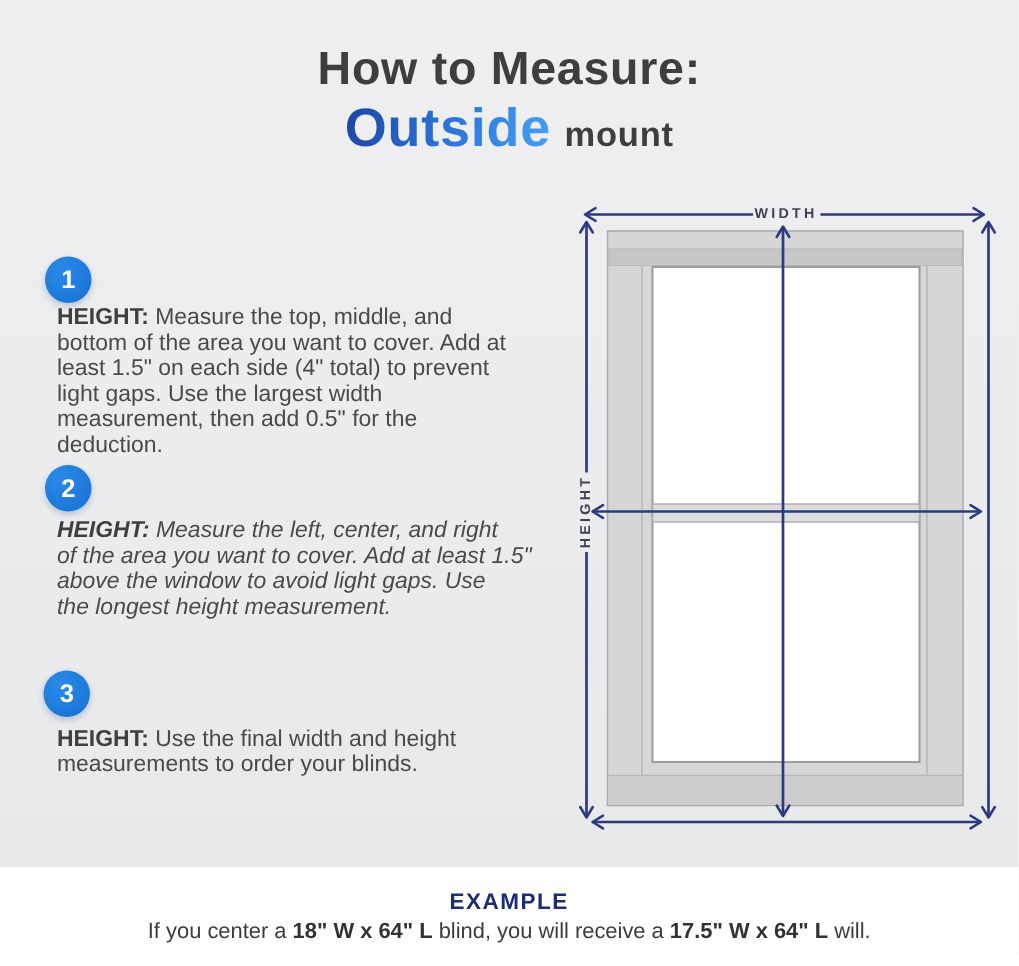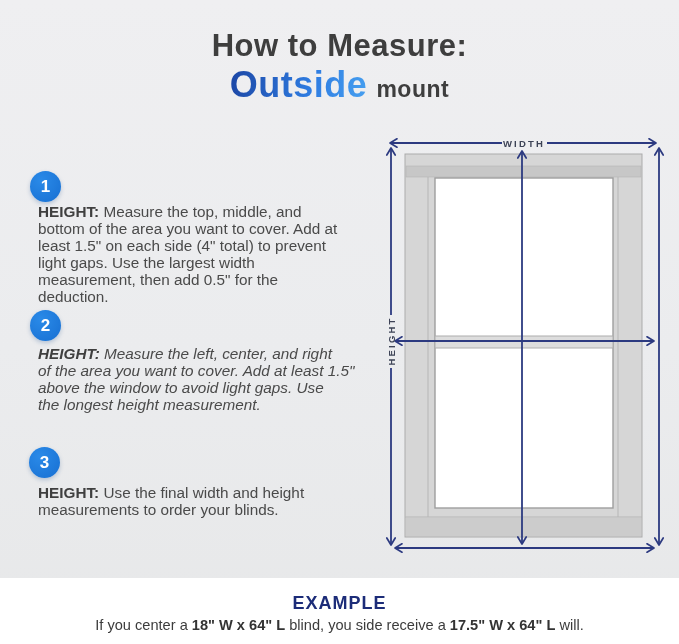--- a/index.html
+++ b/index.html
@@ -46,21 +46,21 @@
   .dlabel{
     font-family:"Liberation Sans",sans-serif;font-size:9.5px;font-weight:700;
     letter-spacing:2.2px;fill:#3d4356;
   }
   
   .example-band{
     position:absolute;left:0;bottom:0;width:100%;height:58px;
     background:#ffffff;text-align:center;
   }
   .example-heading{
-    margin-top:15px;font-size:18px;font-weight:700;letter-spacing:1px;color:#1c2c78;
+    margin-top:15px;font-size:15px;font-weight:700;letter-spacing:1px;color:#1c2c78;
   }
   .example-text{margin:3px 0 0 0;font-size:14.6px;color:#3c3c3c;}
   .example-text b{color:#333333;}
 </style>
 </head>
 <body>
 
 <div class="canvas">
 
   <header class="title-block">
@@ -116,16 +116,16 @@
       <line x1="522" y1="151" x2="522" y2="544" marker-start="url(#arw)" marker-end="url(#arw)"></line>
       <line x1="395" y1="341" x2="654" y2="341" marker-start="url(#arw)" marker-end="url(#arw)"></line>
     </g>
 
     <text x="524" y="143" text-anchor="middle" dominant-baseline="central" class="dlabel">WIDTH</text>
     <text x="391" y="341" text-anchor="middle" dominant-baseline="central" class="dlabel" transform="rotate(-90 391 341)">HEIGHT</text>
   </svg>
 
   <footer class="example-band">
     <div class="example-heading">EXAMPLE</div>
-    <p class="example-text"><span>If you center a </span><b>18" W x 64" L</b><span> blind, you side receive a </span><b>17.5" W x 64" L</b><span> will.</span></p>
+    <p class="example-text"><span>If you center a </span><b>18" W x 64" L</b><span> blind, you will receive a </span><b>17.5" W x 64" L</b><span> will.</span></p>
   </footer>
 
 </div>
 
 </body></html>

